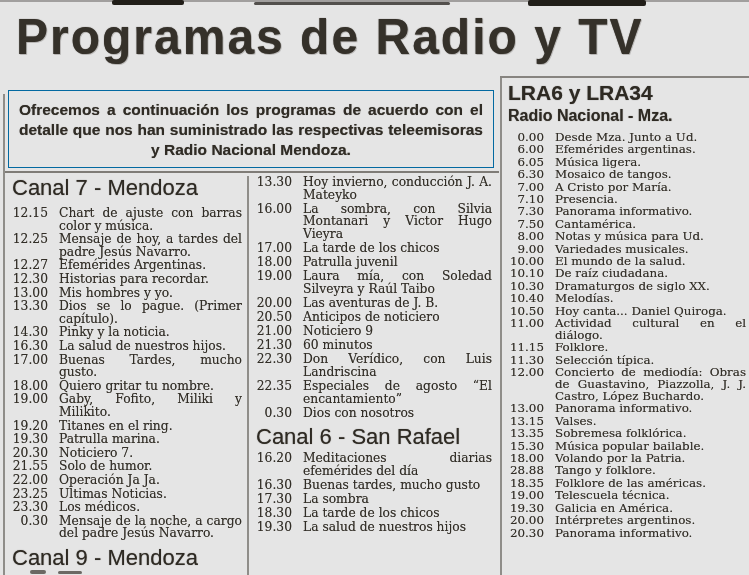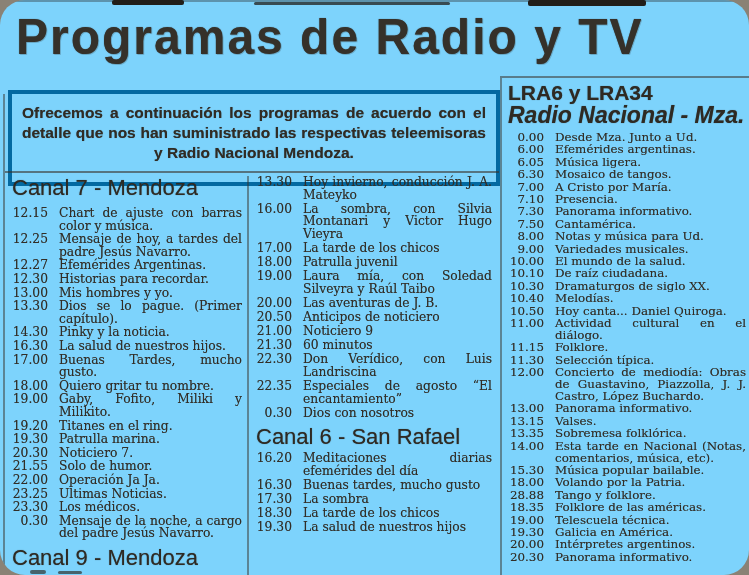--- a/index.html
+++ b/index.html
@@ -4,24 +4,23 @@
 <style>
   html,body{margin:0;padding:0;background:#8a8275;}
   .paper{
     position:relative;width:749px;height:575px;overflow:hidden;
     background:
       radial-gradient(ellipse at 28% 35%, rgba(255,250,238,.16), transparent 60%),
       radial-gradient(ellipse at 90% 10%, rgba(60,52,40,.12), transparent 50%),
       radial-gradient(ellipse at 50% 110%, rgba(70,62,50,.10), transparent 55%),
       repeating-linear-gradient(90deg, rgba(0,0,0,.025) 0 2px, rgba(255,255,255,.015) 2px 6px),
       linear-gradient(90deg,#a9a193 0%,#b5ad a0 6%,#b7afa2 45%,#b3ab9e 80%,#a79e91 100%);
-    background-color:#7dd3fc;
+    background-color:#e5e5e5;
     font-family:"DejaVu Serif", serif;
     color:#322e27;
-    border-radius:25px;
   }
   
   .tear{position:absolute;background:#211e19;border-radius:2px;}
   .tear.t0{left:0;top:0;width:749px;height:2px;opacity:.35;border-radius:0;}
   .tear.t1{left:112px;top:0;width:72px;height:5px;}
   .tear.t2{left:254px;top:2px;width:196px;height:3px;opacity:.75;}
   .tear.t3{left:528px;top:0;width:118px;height:6px;}
   .smudge{position:absolute;background:rgba(42,38,31,.65);border-radius:2px;}
   .smudge.s1{left:30px;top:570px;width:16px;height:4px;}
   .smudge.s2{left:58px;top:571px;width:24px;height:3px;}
@@ -30,21 +29,21 @@
     position:absolute;left:16px;top:8px;width:726px;
     font-family:"Liberation Sans", sans-serif;font-weight:700;
     font-size:48px;letter-spacing:2px;color:#35312a;
     transform:scaleY(1.05);transform-origin:top left;
     text-shadow:0 0 1px rgba(45,40,33,.7),1px 1px 0 rgba(45,40,33,.18);
     white-space:nowrap;
   }
 
   .intro{
     position:absolute;left:8px;top:90px;width:464px;
-    padding:9px 10px 20px;border:4px solid #0369a1;
+    padding:9px 10px 8px;border:1px solid #0369a1;
     font-family:"Liberation Sans", sans-serif;font-weight:700;
     font-size:15.5px;line-height:1.28;color:#302c25;
     text-align:justify;text-align-last:center;
     text-shadow:0 0 .7px rgba(48,44,37,.6);
   }
   .intro-rule{position:absolute;left:5px;top:171px;width:494px;height:2px;background:rgba(58,53,45,.6);}
 
   .vrule{position:absolute;width:2px;background:rgba(58,53,45,.5);}
   .vrule.left{left:3px;top:94px;height:481px;}
   .vrule.mid{left:247px;top:176px;height:399px;}
@@ -57,21 +56,21 @@
   .col-right{left:508px;top:82px;width:238px;font-size:11.9px;line-height:11.9px;}
 
   .canal{
     font-family:"Liberation Sans", sans-serif;font-weight:400;
     font-size:22px;line-height:1.05;color:#2e2a23;margin:0 0 8px 0;
     text-shadow:0 0 1px rgba(46,42,35,.6);
     white-space:nowrap;
   }
   .canal.later{margin-top:6px;margin-bottom:4px;}
   .lra{font-family:"Liberation Sans", sans-serif;font-weight:700;font-size:21px;line-height:22px;margin:0 0 1px 0;color:#2e2a23;text-shadow:0 0 1px rgba(46,42,35,.6);}
-  .rn{font-family:"Liberation Sans", sans-serif;font-weight:700;font-size:23px;line-height:21px;margin:0 0 6px 0;color:#2e2a23;text-shadow:0 0 1px rgba(46,42,35,.6);font-style:italic;}
+  .rn{font-family:"Liberation Sans", sans-serif;font-weight:700;font-size:16px;line-height:21px;margin:0 0 6px 0;color:#2e2a23;text-shadow:0 0 1px rgba(46,42,35,.6);}
 
   .row{display:flex;margin-bottom:1px;}
   .col-middle .row{margin-bottom:1.5px;}
   .col-right .row{margin-bottom:.5px;}
   .row .t{flex:none;width:36px;text-align:right;margin-right:11px;}
   .row .n{flex:1;text-align:justify;}
 </style>
 </head>
 <body>
 
@@ -337,24 +336,20 @@
         </div>
         <div class="row">
           <span class="t">13.15</span>
           <span class="n">Valses.</span>
         </div>
         <div class="row">
           <span class="t">13.35</span>
           <span class="n">Sobremesa folklórica.</span>
         </div>
         <div class="row">
-          <span class="t">14.00</span>
-          <span class="n">Esta tarde en Nacional (Notas, comentarios, música, etc).</span>
-        </div>
-        <div class="row">
           <span class="t">15.30</span>
           <span class="n">Música popular bailable.</span>
         </div>
         <div class="row">
           <span class="t">18.00</span>
           <span class="n">Volando por la Patria.</span>
         </div>
         <div class="row">
           <span class="t">28.88</span>
           <span class="n">Tango y folklore.</span>

